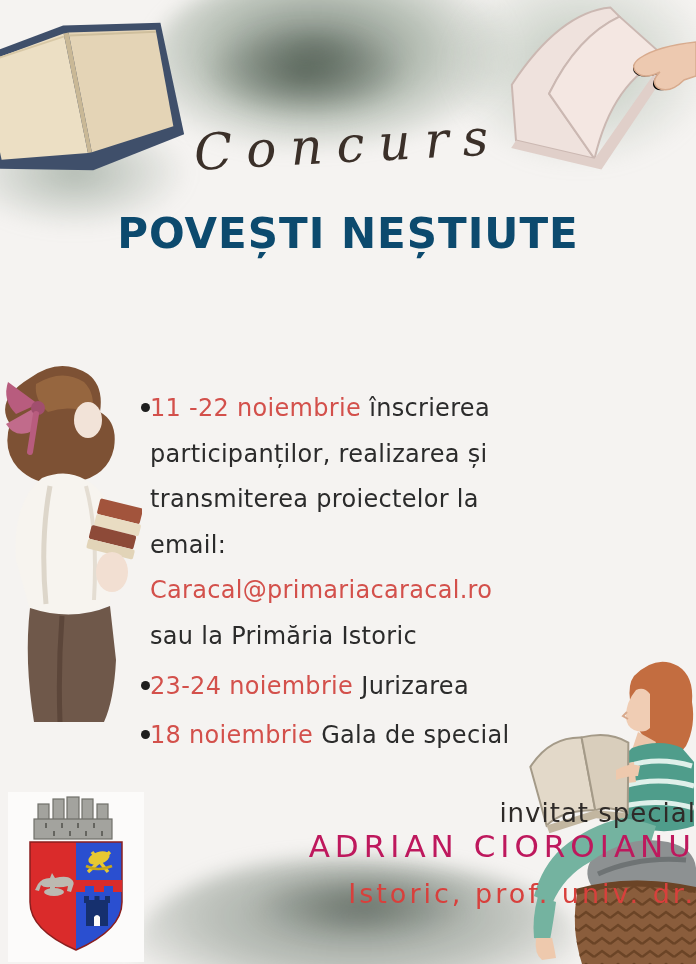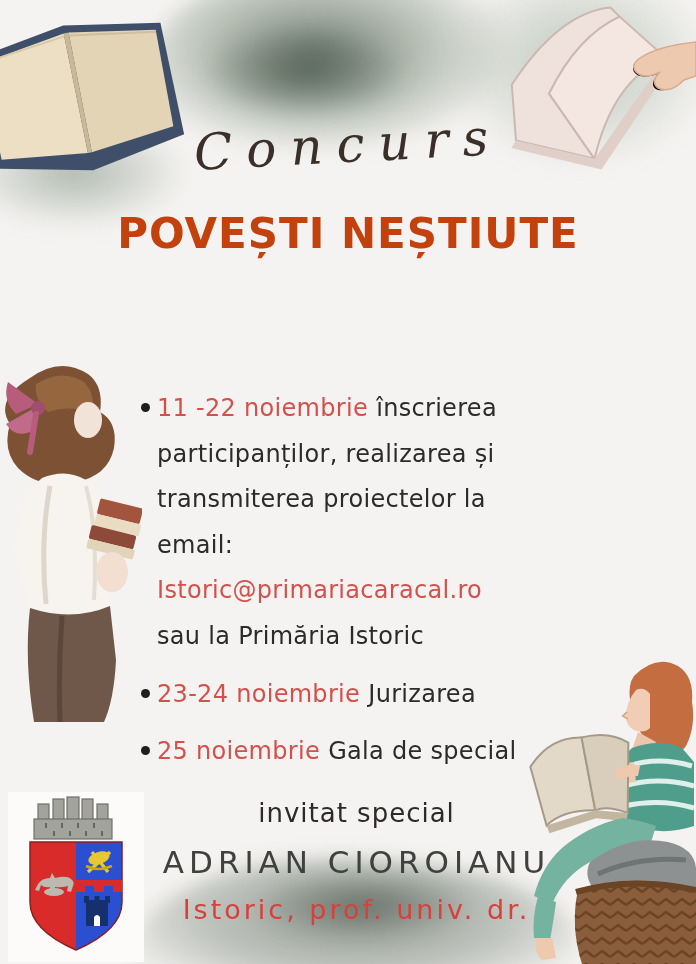--- a/index.html
+++ b/index.html
@@ -28,32 +28,32 @@
     background:radial-gradient(closest-side, rgba(70,82,72,.55), rgba(70,82,72,0));
     border-radius:50%;}
 
   .illus{position:absolute;z-index:2;}
 
   
   .script-title{position:absolute;z-index:3;top:116px;left:0;right:0;text-align:center;
     font-family:"DejaVu Serif", serif;font-style:italic;font-size:50px;color:#3b3029;
     letter-spacing:14px;transform:rotate(-3deg);}
   .main-title{position:absolute;z-index:3;top:206px;left:0;right:0;text-align:center;
-    color:#c2410c;font-weight:bold;font-size:42px;line-height:1.32;letter-spacing:1px;}
+    color:#0c4a6e;font-weight:bold;font-size:42px;line-height:1.32;letter-spacing:1px;}
   .schedule{position:absolute;z-index:3;left:141px;top:386px;width:416px;
     font-size:24px;line-height:1.9;color:#2b2b2b;letter-spacing:.3px;}
-  .item{display:flex;gap:7px;}
-  .item + .item{margin-top:12px;}
+  .item{display:flex;gap:0;}
+  .item + .item{margin-top:4px;}
   .group2{margin-top:28px;}
   .bullet{flex:0 0 9px;width:9px;height:9px;border-radius:50%;background:#1e1e1e;margin-top:17px;}
   .red{color:#d3504b;}
   .date{margin-right:.34em;}
-  .guest{position:absolute;z-index:3;left:0;right:0;top:798px;text-align:center;color:#2e2a28;padding-left:17px;}
+  .guest{position:absolute;z-index:3;left:0;right:0;top:798px;text-align:right;color:#2e2a28;padding-left:17px;}
   .guest-label{font-size:26px;letter-spacing:1px;}
-  .guest-name{font-size:31px;letter-spacing:5px;color:#404040;margin-top:16px;}
+  .guest-name{font-size:31px;letter-spacing:5px;color:#be185d;}
   .guest-title{font-size:27px;letter-spacing:3px;color:#d8403c;margin-top:14px;}
 </style>
 </head>
 <body>
 
 <div class="poster">
 
   <div class="wash wash-top-center"></div>
   <div class="wash wash-top-center-core"></div>
   <div class="wash wash-top-right"></div>
@@ -205,34 +205,34 @@
 
   <div class="main-title">
     <div>POVEȘTI NEȘTIUTE</div>
   </div>
 
   <div class="schedule">
     <div class="item">
       <div class="bullet"></div>
       <div>
         <span class="red date">11 -22 noiembrie</span><span>înscrierea participanților, realizarea și transmiterea proiectelor la email:</span>
-        <div class="red">Istoric@primariacaracal.ro</div>
+        <div class="red">Caracal@primariacaracal.ro</div>
         <div>sau la Primăria Istoric</div>
       </div>
     </div>
     <div class="item group2">
       <div class="bullet"></div>
       <div>
         <span class="red date">23-24 noiembrie</span><span>Jurizarea</span>
       </div>
     </div>
     <div class="item">
       <div class="bullet"></div>
       <div>
-        <span class="red date">25 noiembrie</span><span>Gala de special</span>
+        <span class="red date">18 noiembrie</span><span>Gala de special</span>
       </div>
     </div>
   </div>
 
   <div class="guest">
     <div class="guest-label">invitat special</div>
     <div class="guest-name">ADRIAN CIOROIANU</div>
     <div class="guest-title">Istoric, prof. univ. dr.</div>
   </div>
 

